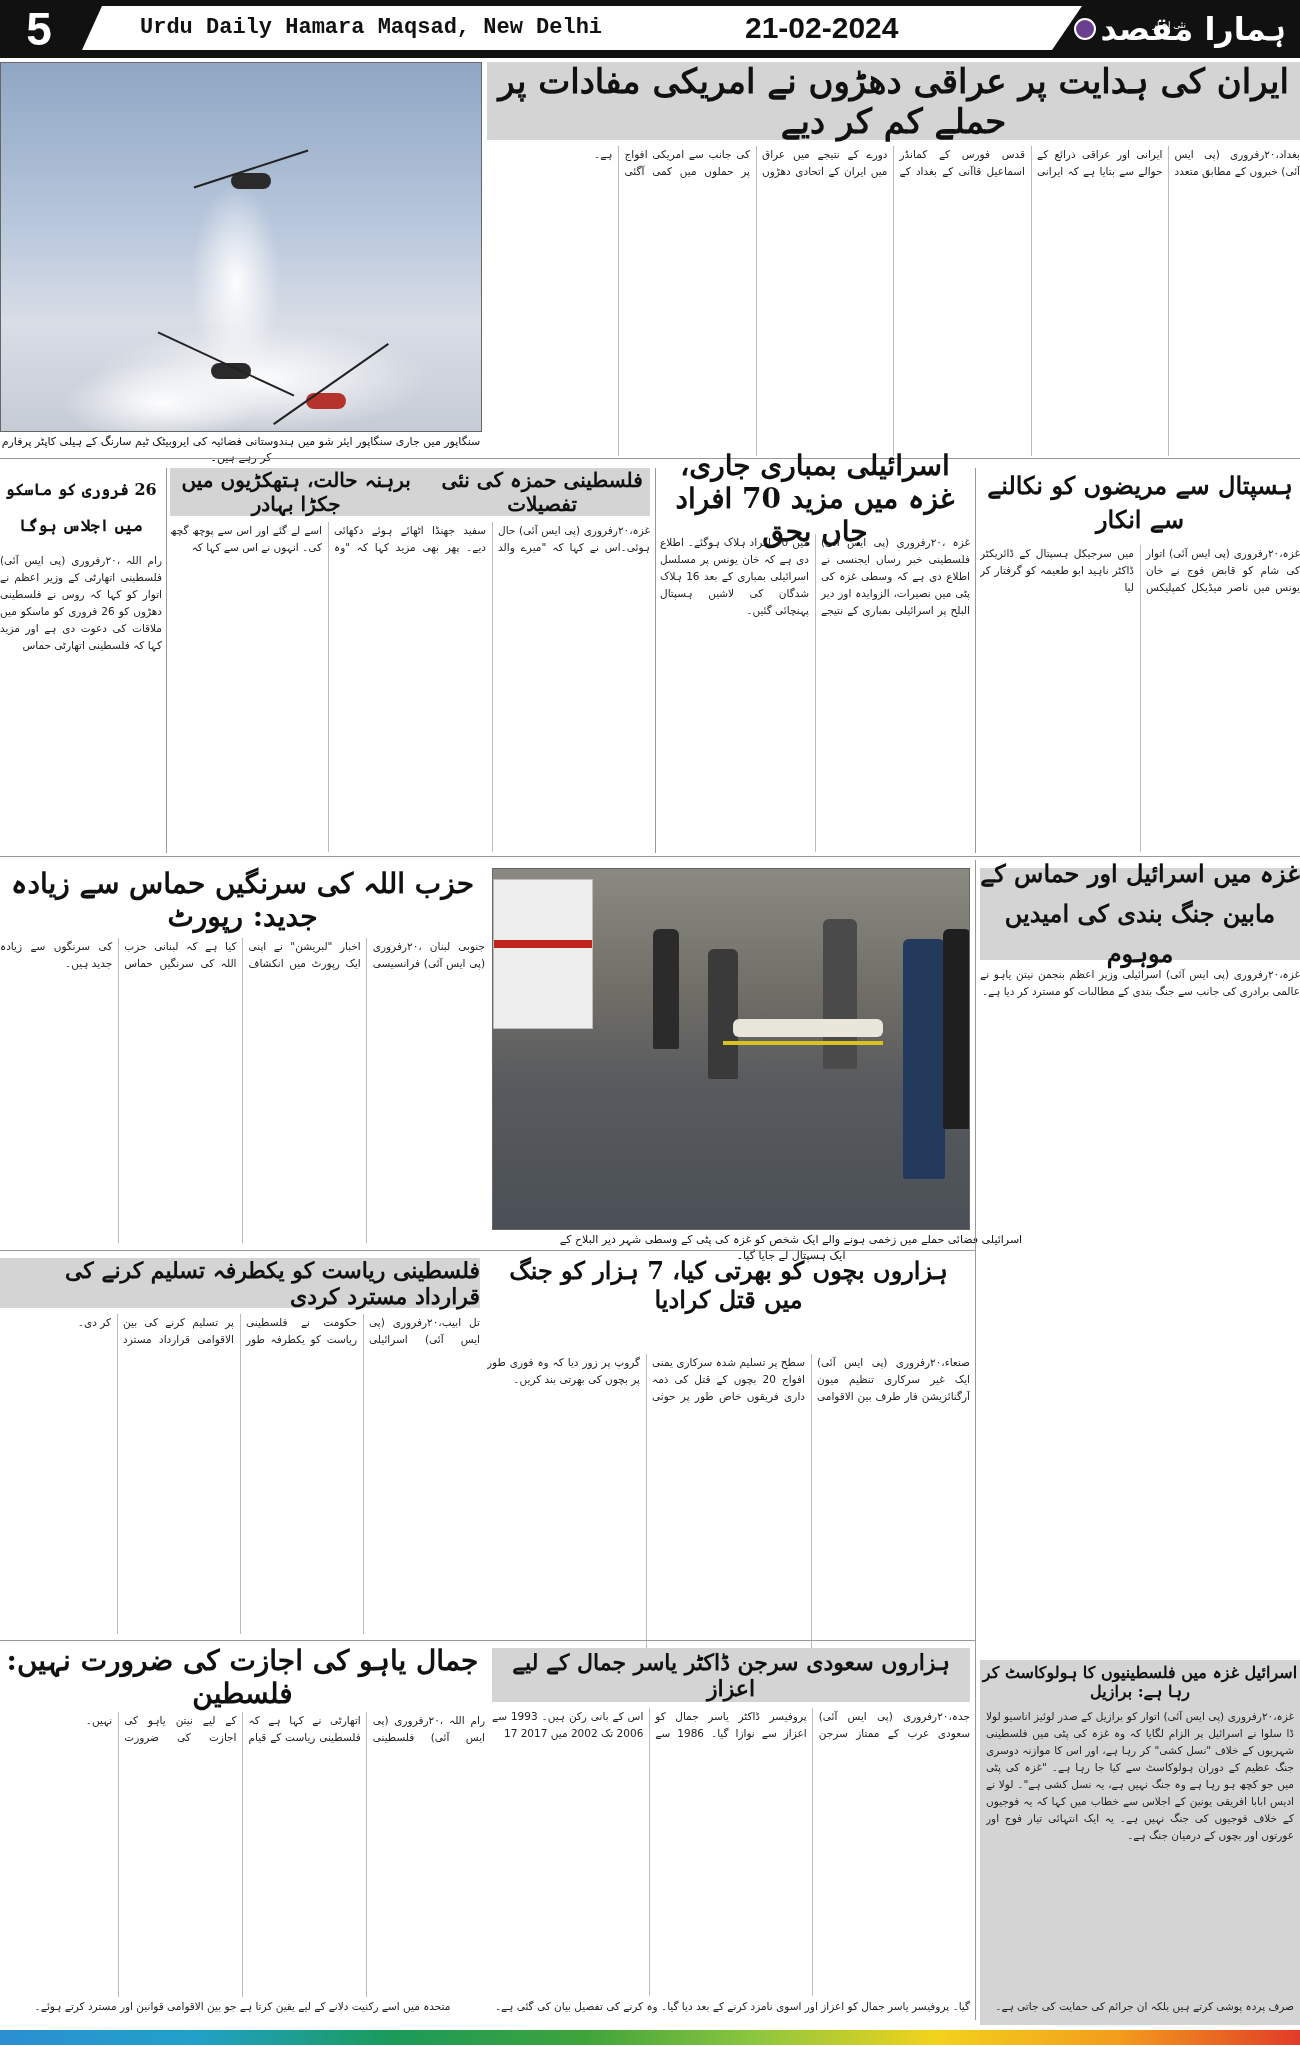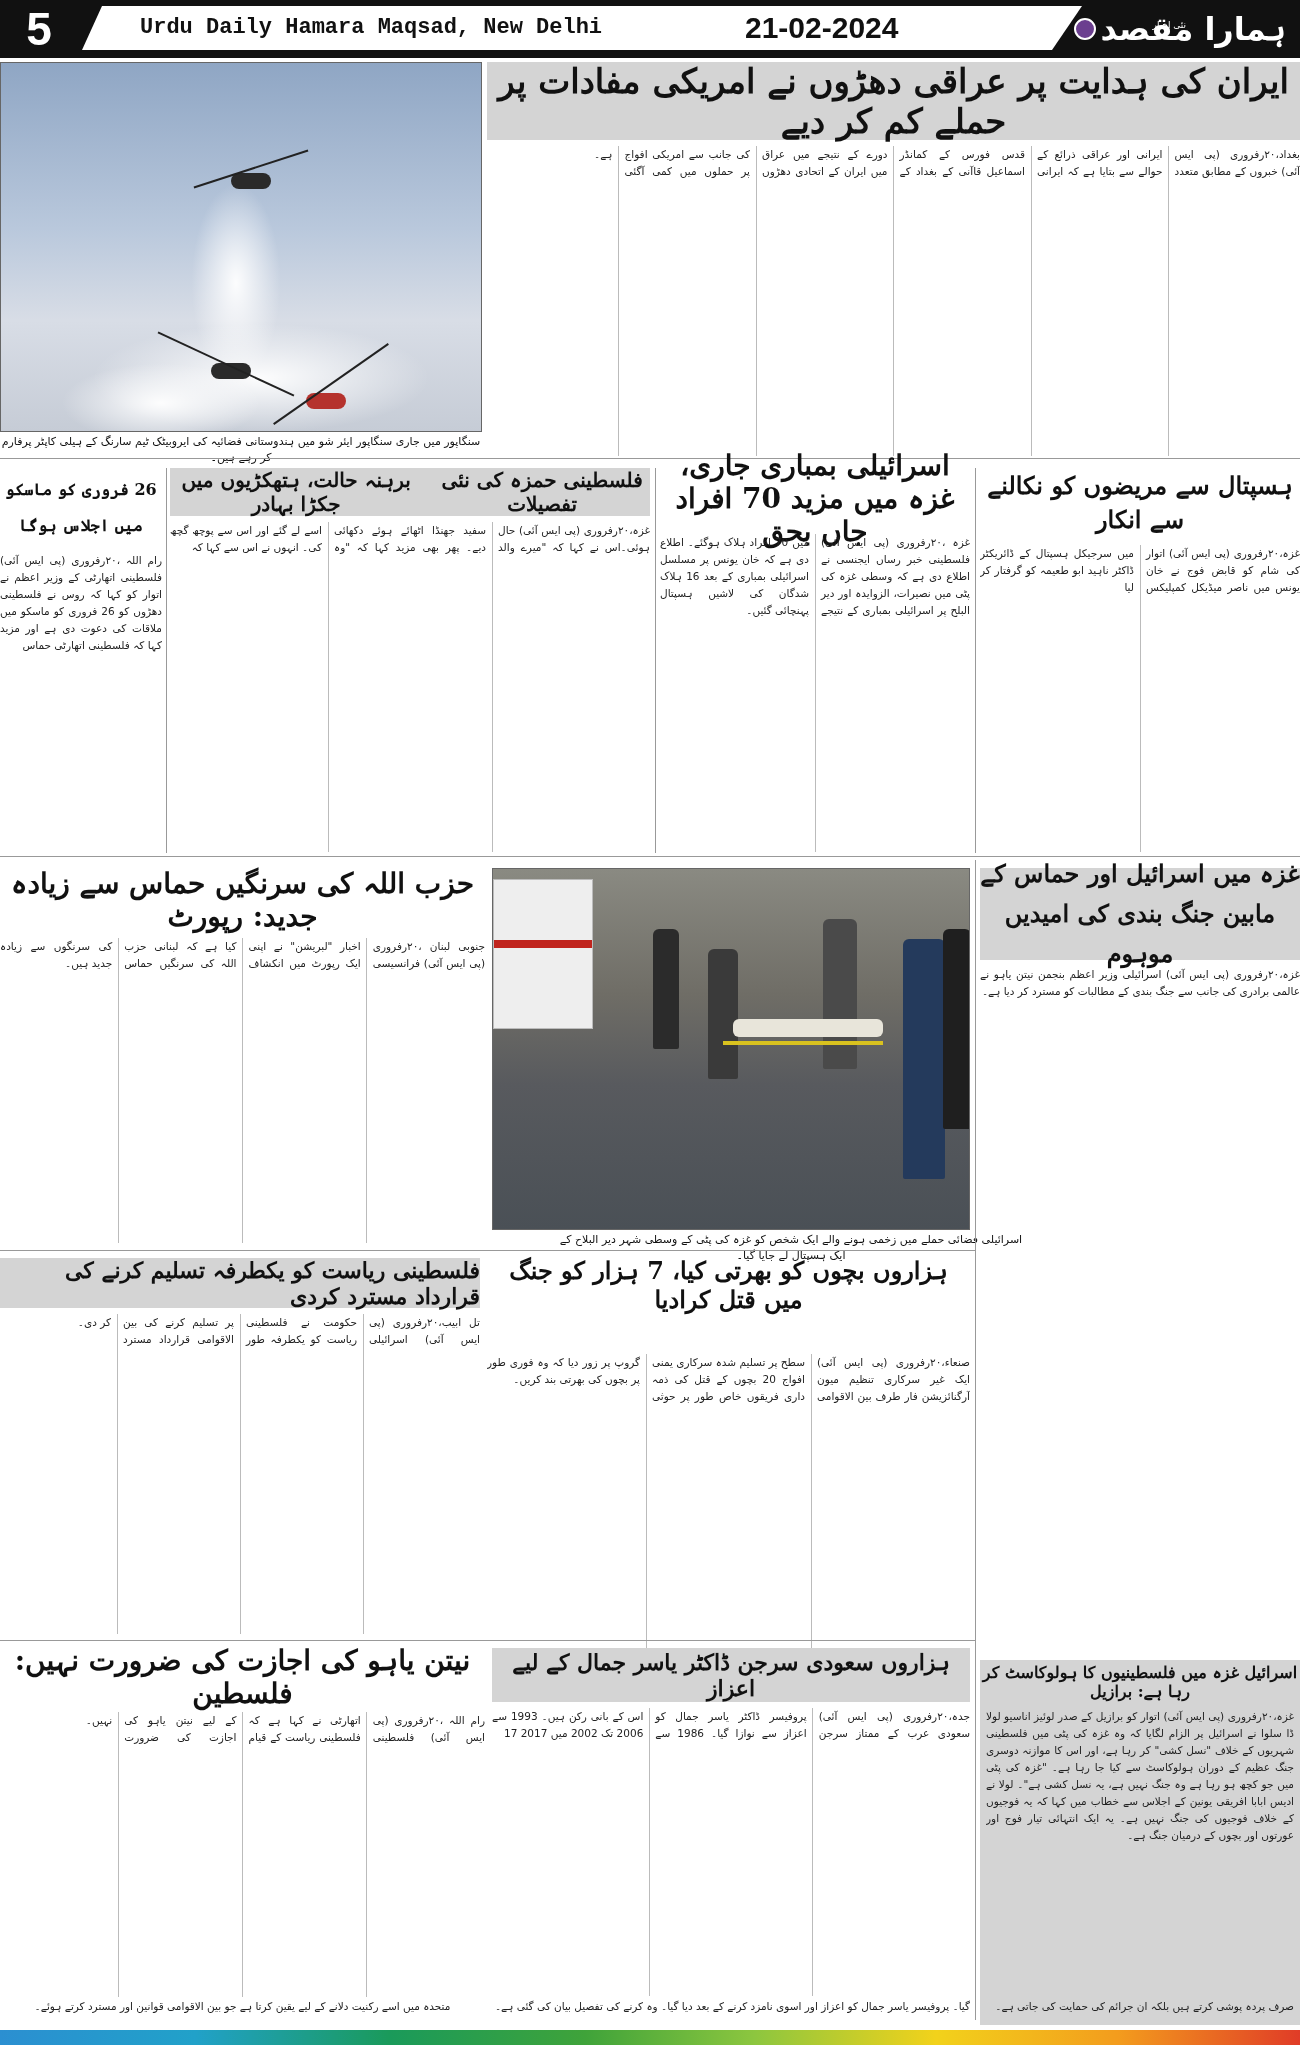--- a/index.html
+++ b/index.html
@@ -131,21 +131,21 @@
 <div class="hrule" style="left:0; top:1250px; width:975px;"></div>
 
 <div class="headline grey" style="left:0; top:1258px; width:480px; height:50px; font-size:22px;text-align:right;">فلسطینی ریاست کو یکطرفہ تسلیم کرنے کی قرارداد مسترد کردی</div>
 <div class="body-text" style="left:0; top:1314px; width:480px; height:320px; column-count:4;">تل ابیب،۲۰رفروری (پی ایس آئی) اسرائیلی حکومت نے فلسطینی ریاست کو یکطرفہ طور پر تسلیم کرنے کی بین الاقوامی قرارداد مسترد کر دی۔</div>
 
 <div class="headline" style="left:487px; top:1260px; width:483px; height:50px; font-size:24px;">ہزاروں بچوں کو بھرتی کیا، 7 ہزار کو جنگ میں قتل کرادیا</div>
 <div class="body-text" style="left:487px; top:1316px; width:483px; height:318px; column-count:3;margin-top:38px;">صنعاء،۲۰رفروری (پی ایس آئی) ایک غیر سرکاری تنظیم میون آرگنائزیشن فار طرف بین الاقوامی سطح پر تسلیم شدہ سرکاری یمنی افواج 20 بچوں کے قتل کی ذمہ داری فریقوں خاص طور پر حوثی گروپ پر زور دیا کہ وہ فوری طور پر بچوں کی بھرتی بند کریں۔</div>
 
 <div class="hrule" style="left:0; top:1640px; width:975px;"></div>
 
-<div class="headline" style="left:0; top:1648px; width:485px; height:58px; font-size:28px;">نیتن یاہو کی اجازت کی ضرورت نہیں: فلسطین</div>
+<div class="headline" style="left:0; top:1648px; width:485px; height:58px; font-size:28px;">جمال یاہو کی اجازت کی ضرورت نہیں: فلسطین</div>
 <div class="body-text" style="left:0; top:1712px; width:485px; height:285px; column-count:4;">رام اللہ ،۲۰رفروری (پی ایس آئی) فلسطینی اتھارٹی نے کہا ہے کہ فلسطینی ریاست کے قیام کے لیے نیتن یاہو کی اجازت کی ضرورت نہیں۔</div>
 <div class="body-text" style="left:0; top:1998px; width:485px; height:24px; text-align:center;">متحدہ میں اسے رکنیت دلانے کے لیے یقین کرتا ہے جو بین الاقوامی قوانین اور مسترد کرتے ہوئے۔</div>
 
 <div class="headline grey" style="left:492px; top:1648px; width:478px; height:54px; font-size:22px;">ہزاروں سعودی سرجن ڈاکٹر یاسر جمال کے لیے اعزاز</div>
 <div class="body-text" style="left:492px; top:1708px; width:478px; height:288px; column-count:3;">جدہ،۲۰رفروری (پی ایس آئی) سعودی عرب کے ممتاز سرجن پروفیسر ڈاکٹر یاسر جمال کو اعزاز سے نوازا گیا۔ 1986 سے اس کے بانی رکن ہیں۔ 1993 سے 2006 تک 2002 میں 2017 17</div>
 <div class="body-text" style="left:492px; top:1998px; width:478px; height:24px;">گیا۔ پروفیسر یاسر جمال کو اعزاز اور اسوی نامزد کرنے کے بعد دیا گیا۔ وہ کرنے کی تفصیل بیان کی گئی ہے۔</div>
 
 <div class="block" style="left:980px; top:1660px; width:320px; height:365px; background:#d4d4d4;">
   <div class="headline" style="position:relative; width:320px; height:44px; font-size:16px;">اسرائیل غزہ میں فلسطینیوں کا ہولوکاسٹ کر رہا ہے: برازیل</div>
   <div class="body-text" style="left:6px; top:48px; width:308px; height:285px;">غزہ،۲۰رفروری (پی ایس آئی) اتوار کو برازیل کے صدر لوئیز اناسیو لولا ڈا سلوا نے اسرائیل پر الزام لگایا کہ وہ غزہ کی پٹی میں فلسطینی شہریوں کے خلاف "نسل کشی" کر رہا ہے، اور اس کا موازنہ دوسری جنگ عظیم کے دوران ہولوکاسٹ سے کیا جا رہا ہے۔ "غزہ کی پٹی میں جو کچھ ہو رہا ہے وہ جنگ نہیں ہے، یہ نسل کشی ہے"۔ لولا نے ادیس ابابا افریقی یونین کے اجلاس سے خطاب میں کہا کہ یہ فوجیوں کے خلاف فوجیوں کی جنگ نہیں ہے۔ یہ ایک انتہائی تیار فوج اور عورتوں اور بچوں کے درمیان جنگ ہے۔</div>

